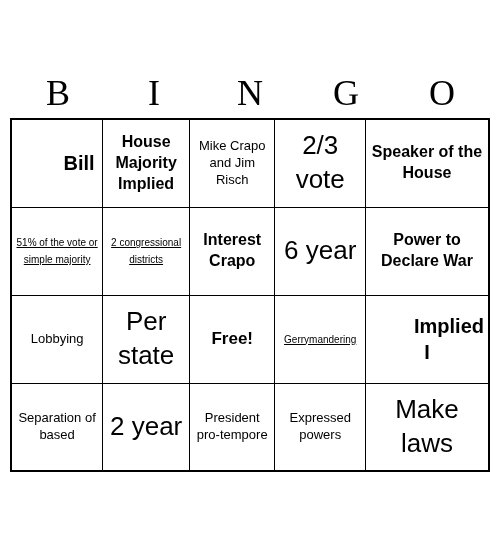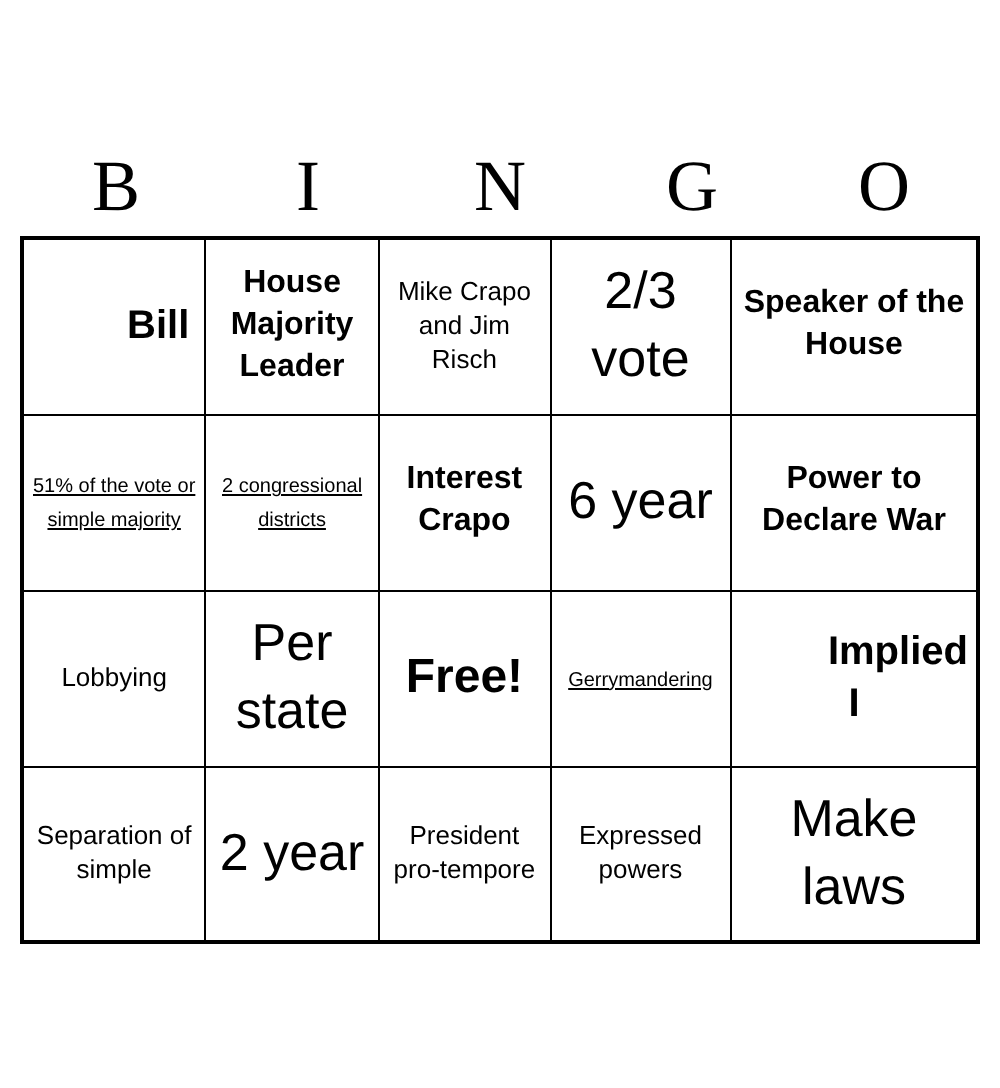--- a/index.html
+++ b/index.html
@@ -54,21 +54,21 @@
     }
     .medium-text {
       font-size: 16px;
       font-weight: bold;
     }
     .small-text {
       font-size: 10px;
       text-decoration: underline;
     }
     .free-cell {
-      font-size: 24px;
+      font-size: 17px;
       font-weight: bold;
     }
     .xlarge-text {
       font-size: 26px;
       font-weight: normal;
     }
   </style>
 </head>
 <body>
 
@@ -77,41 +77,41 @@
     <div class="bingo-header-cell">B</div>
     <div class="bingo-header-cell">I</div>
     <div class="bingo-header-cell">N</div>
     <div class="bingo-header-cell">G</div>
     <div class="bingo-header-cell">O</div>
   </div>
   <table class="bingo-grid">
     <tbody id="grid-body">
         <tr>
           <td><span class="large-text">Bill</span></td>
-          <td><span class="medium-text">House Majority Leader</span></td>
+          <td><span class="medium-text">House Majority Implied</span></td>
           <td><span class="normal">Mike Crapo and Jim Risch</span></td>
           <td><span class="xlarge-text">2/3 vote</span></td>
           <td><span class="medium-text">Speaker of the House</span></td>
         </tr>
         <tr>
           <td><span class="small-text">51% of the vote or simple majority</span></td>
           <td><span class="small-text">2 congressional districts</span></td>
           <td><span class="medium-text">Interest Crapo</span></td>
           <td><span class="xlarge-text">6 year</span></td>
           <td><span class="medium-text">Power to Declare War</span></td>
         </tr>
         <tr>
           <td><span class="normal">Lobbying</span></td>
           <td><span class="xlarge-text">Per state</span></td>
           <td><span class="free-cell">Free!</span></td>
           <td><span class="small-text">Gerrymandering</span></td>
           <td><span class="large-text">Implied I</span></td>
         </tr>
         <tr>
-          <td><span class="normal">Separation of simple</span></td>
+          <td><span class="normal">Separation of based</span></td>
           <td><span class="xlarge-text">2 year</span></td>
           <td><span class="normal">President pro-tempore</span></td>
           <td><span class="normal">Expressed powers</span></td>
           <td><span class="xlarge-text">Make laws</span></td>
         </tr>
       </tbody>
   </table>
 </div>
 
 </body></html>

